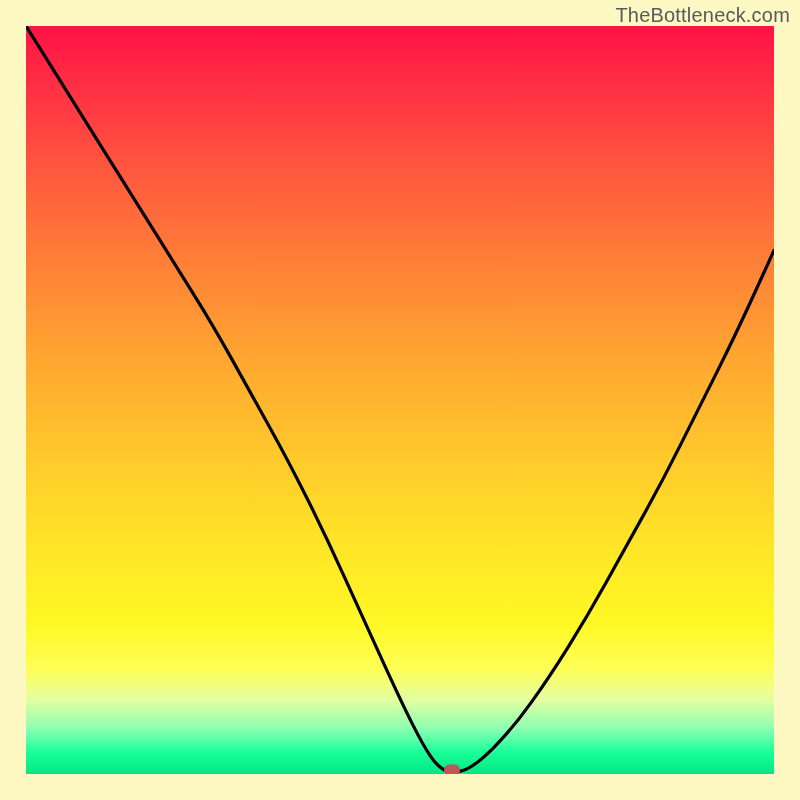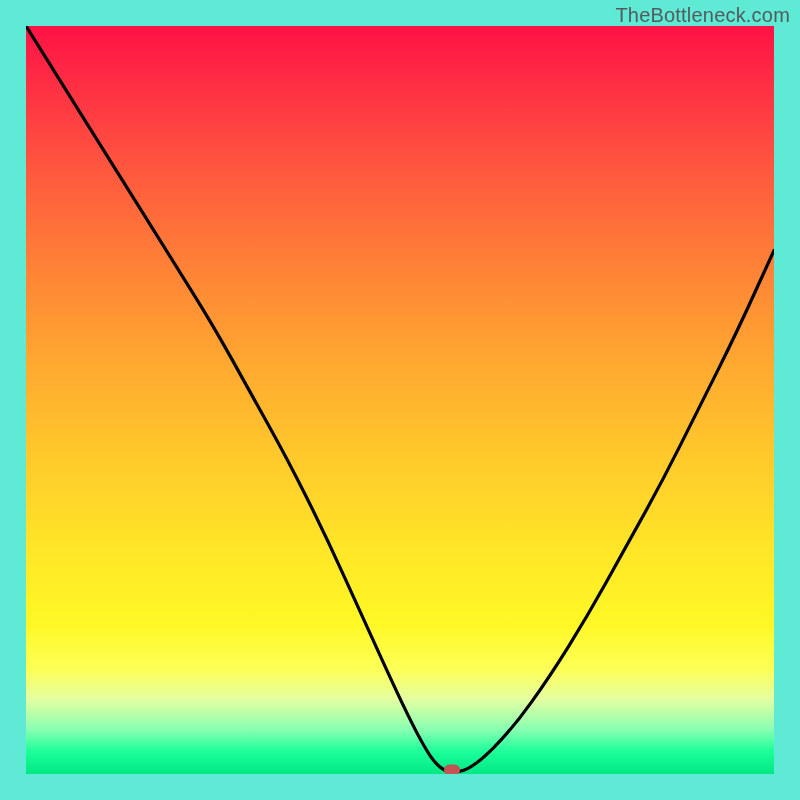--- a/index.html
+++ b/index.html
@@ -8,21 +8,21 @@
     width: 800px;
     height: 800px;
     overflow: hidden;
     background: #000;
     font-family: Arial, Helvetica, sans-serif;
   }
   .frame {
     position: relative;
     width: 800px;
     height: 800px;
-    background: #5eead4;
+    background: #fef9c3;
   }
   .watermark {
     position: absolute;
     top: 4px;
     right: 10px;
     color: #555a5e;
     font-size: 20px;
     letter-spacing: 0.2px;
     font-weight: 500;
     z-index: 5;

